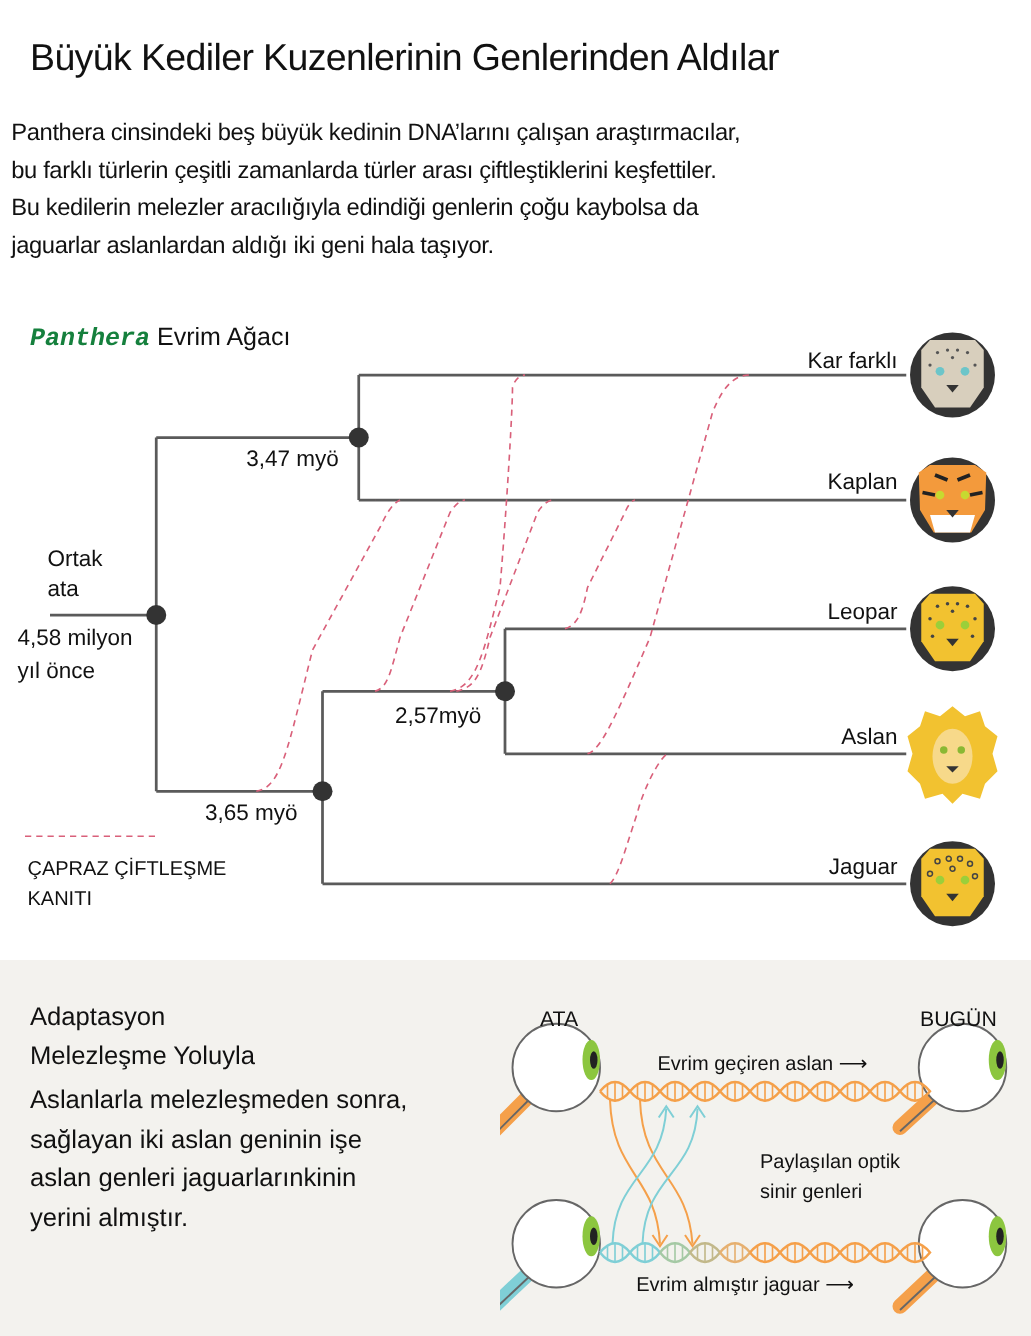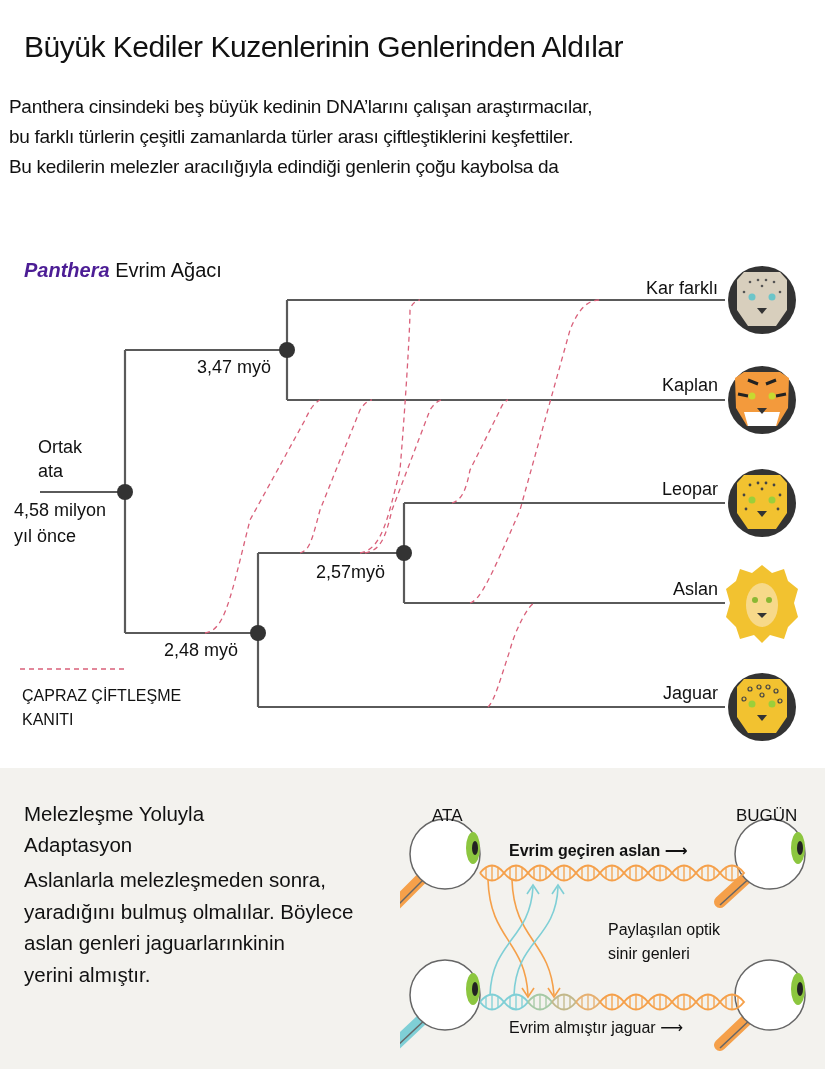--- a/index.html
+++ b/index.html
@@ -3,38 +3,39 @@
 <meta charset="utf-8">
 <style>
   html, body { margin: 0; padding: 0; }
   body { width: 825px; height: 1069px; background: #ffffff; position: relative; overflow: hidden;
          font-family: "Liberation Sans", "DejaVu Sans", sans-serif; color: #111; }
   .abs { position: absolute; }
   #title { left: 24px; top: 30px; font-size: 30px; letter-spacing: -0.5px; white-space: nowrap; }
   #intro { left: 9px; top: 92px; width: 800px; font-size: 19px; line-height: 30px; letter-spacing: -0.3px; }
   #intro span { display: block; white-space: nowrap; }
   #tree-title { left: 24px; top: 259px; font-size: 20px; white-space: nowrap; }
-  #tree-title .genus { font-weight: bold; font-style: italic; color: #4c1d95; }
+  #tree-title .genus { font-weight: bold; font-style: italic; color: #15803d; font-family: Liberation Mono, monospace; }
   svg#tree { left: 0; top: 0; }
   .lbl { font-size: 18px; white-space: nowrap; }
   .sp { font-size: 18px; text-align: right; white-space: nowrap; }
   #bottom { left: 0; top: 768px; width: 825px; height: 301px; background: #f3f2ee; }
   #adapt-title { left: 24px; top: 798px; font-size: 20.5px; line-height: 31px; }
   #adapt-body { left: 24px; top: 864px; font-size: 20.5px; line-height: 31.5px; width: 380px; }
   #adapt-body span { display: block; white-space: nowrap; }
   .dlbl { font-size: 16px; white-space: nowrap; }
 </style>
 </head>
 <body>
 
 <div id="title" class="abs">Büyük Kediler Kuzenlerinin Genlerinden Aldılar</div>
 <div id="intro" class="abs">
   <span>Panthera cinsindeki beş büyük kedinin DNA’larını çalışan araştırmacılar,</span>
   <span>bu farklı türlerin çeşitli zamanlarda türler arası çiftleştiklerini keşfettiler.</span>
   <span>Bu kedilerin melezler aracılığıyla edindiği genlerin çoğu kaybolsa da</span>
+  <span>jaguarlar aslanlardan aldığı iki geni hala taşıyor.</span>
 </div>
 
 <div id="tree-title" class="abs">
   <span class="genus">Panthera</span><span> Evrim Ağacı</span>
 </div>
 
 <svg id="tree" class="abs" width="825" height="768">
   <g stroke="#5a5a5a" stroke-width="2.2" fill="none">
 
     <line x1="40" y1="492" x2="125" y2="492"></line>
@@ -146,41 +147,41 @@
 <div class="abs lbl" style="left:38px; top:437px;">
   <div>Ortak</div>
   <div style="margin-top:3px">ata</div>
 </div>
 <div class="abs lbl" style="left:14px; top:497px; line-height:26px;">
   <div>4,58 milyon</div>
   <div>yıl önce</div>
 </div>
 <div class="abs lbl" style="left:197px; top:357px;">3,47 myö</div>
 <div class="abs lbl" style="left:316px; top:562px;">2,57myö</div>
-<div class="abs lbl" style="left:164px; top:640px;">2,48 myö</div>
+<div class="abs lbl" style="left:164px; top:640px;">3,65 myö</div>
 
 <div class="abs sp" style="right:107px; top:278px;">Kar farklı</div>
 <div class="abs sp" style="right:107px; top:375px;margin-left:12px;">Kaplan</div>
 <div class="abs sp" style="right:107px; top:479px;">Leopar</div>
 <div class="abs sp" style="right:107px; top:579px;">Aslan</div>
 <div class="abs sp" style="right:107px; top:683px;">Jaguar</div>
 
 <div class="abs" style="left:22px; top:684px; font-size:16px; line-height:24px;">
   <div>ÇAPRAZ ÇİFTLEŞME</div>
   <div>KANITI</div>
 </div>
 
 <div id="bottom" class="abs"></div>
 <div id="adapt-title" class="abs">
+  <div>Adaptasyon</div>
   <div>Melezleşme Yoluyla</div>
-  <div>Adaptasyon</div>
 </div>
 <div id="adapt-body" class="abs">
   <span>Aslanlarla melezleşmeden sonra,</span>
-  <span>yaradığını bulmuş olmalılar. Böylece</span>
+  <span>sağlayan iki aslan geninin işe</span>
   <span>aslan genleri jaguarlarınkinin</span>
   <span>yerini almıştır.</span>
 </div>
 
 <svg class="abs" style="left:400px; top:790px;" width="425" height="279">
   <defs>
     <g id="eye">
       <circle cx="0" cy="0" r="35" fill="#fff" stroke="#666" stroke-width="1.5"></circle>
       <ellipse cx="28" cy="-6" rx="7" ry="16" fill="#8cc63f"></ellipse>
       <ellipse cx="30" cy="-6" rx="3" ry="7" fill="#222"></ellipse>
@@ -250,18 +251,18 @@
     <path d="M148,198 L154,207 L160,198" stroke="#f5a04a"></path>
     <path d="M90,205 C92,150 130,150 133,97" stroke="#7fcfd6"></path>
     <path d="M127,104 L133,95 L139,104" stroke="#7fcfd6"></path>
     <path d="M114,205 C116,150 156,150 158,97" stroke="#7fcfd6"></path>
     <path d="M152,104 L158,95 L164,104" stroke="#7fcfd6"></path>
   </g>
 </svg>
 
 <div class="abs dlbl" style="left:432px; top:806px; font-size:17px;">ATA</div>
 <div class="abs dlbl" style="left:736px; top:806px; font-size:17px;">BUGÜN</div>
-<div class="abs dlbl" style="left:509px; top:841px;font-weight:bold;">Evrim geçiren aslan ⟶</div>
+<div class="abs dlbl" style="left:526px; top:841px;">Evrim geçiren aslan ⟶</div>
 <div class="abs dlbl" style="left:509px; top:1018px;">Evrim almıştır jaguar ⟶</div>
 <div class="abs dlbl" style="left:561px; top:918px; line-height:24px;margin-left:47px;">
   <div>Paylaşılan optik</div>
   <div>sinir genleri</div>
 </div>
 
 </body></html>

